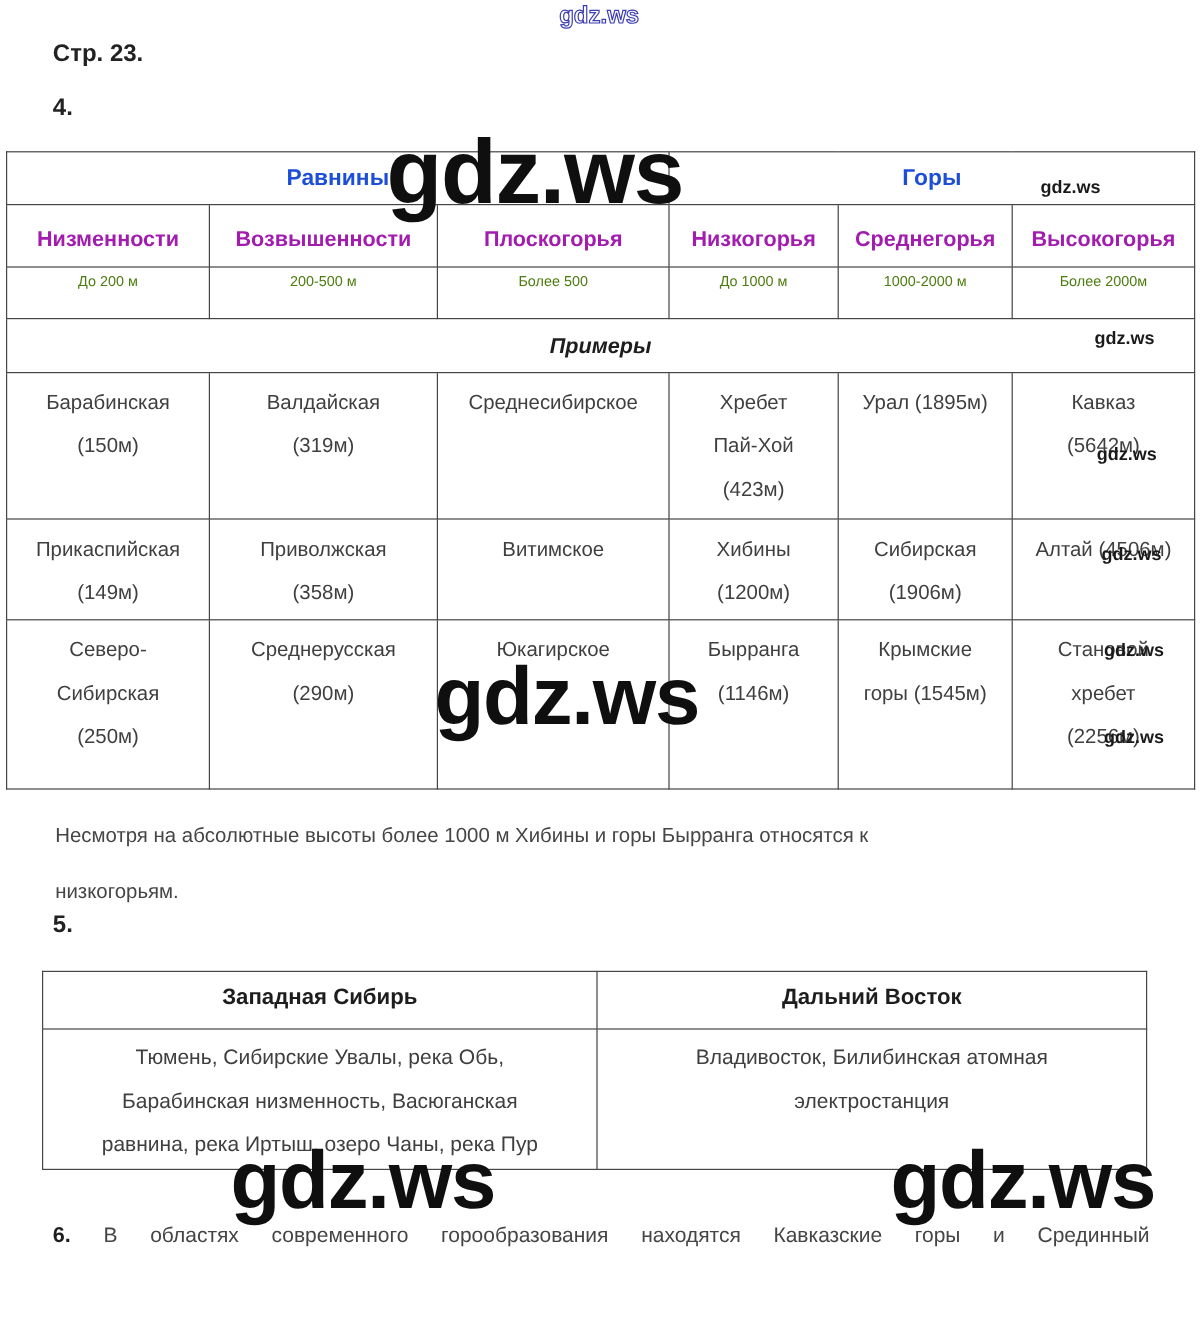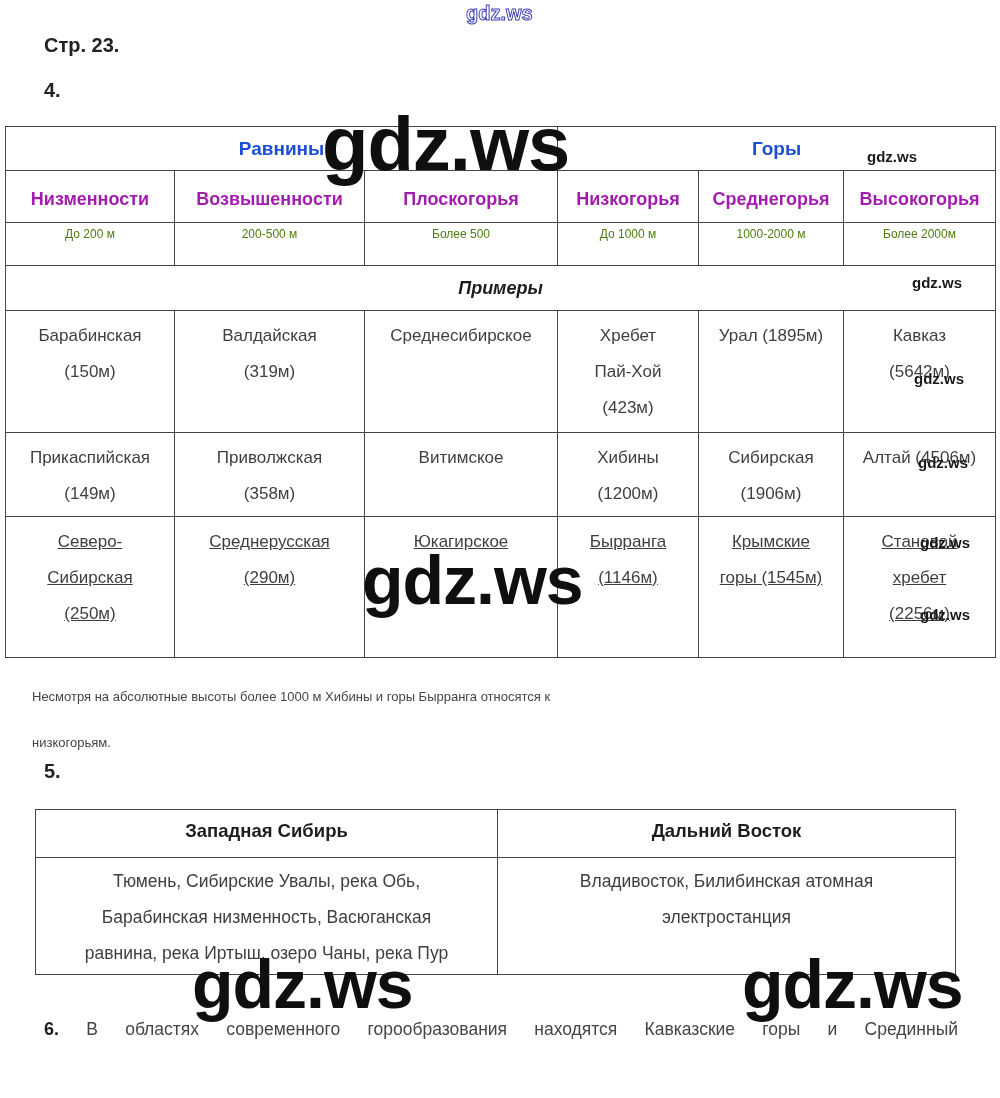--- a/index.html
+++ b/index.html
@@ -51,26 +51,26 @@
   #table1 .r-ranges { height: 43px; }
   #table1 .r-ranges td { font-size: 12px; color: #4d7c0f; vertical-align: top; padding-top: 4px; }
   #table1 .r-examples-head { height: 45px; }
   #table1 .r-examples-head td { font-size: 18px; font-weight: bold; color: #1d1d1d; vertical-align: middle; font-style: italic; }
   #table1 .r-ex td {
     font-size: 17px; color: #3f3f3f; vertical-align: top; padding-top: 7px;
     line-height: 36px; white-space: pre-line;
   }
   #table1 .r-ex1 { height: 122px; }
   #table1 .r-ex2 { height: 84px; }
-  #table1 .r-ex3 { height: 141px; text-decoration: underline; }
+  #table1 .r-ex3 { height: 141px; }
 
   
   .note4 {
-    left: 32px; top: 674px; width: 900px;
-    font-size: 13px; color: #454545; line-height: 46px; white-space: pre-line;
+    left: 46px; top: 674px; width: 900px;
+    font-size: 17px; color: #454545; line-height: 46px; white-space: pre-line;
   }
   .item5-label { left: 44px; top: 760px; }
   .item4-label { left: 44px; top: 79px; }
 
   
   #table2 { left: 35px; top: 809px; border-radius: 22px; }
   #table2 table { border-collapse: collapse; table-layout: fixed; width: 920px; }
   #table2 td, #table2 th { border: 1px solid #454545; text-align: center; overflow: hidden; }
   #table2 .r-head { height: 48px; }
   #table2 .r-head th { font-size: 18.5px; font-weight: bold; color: #1d1d1d; vertical-align: top; padding-top: 10px; }

